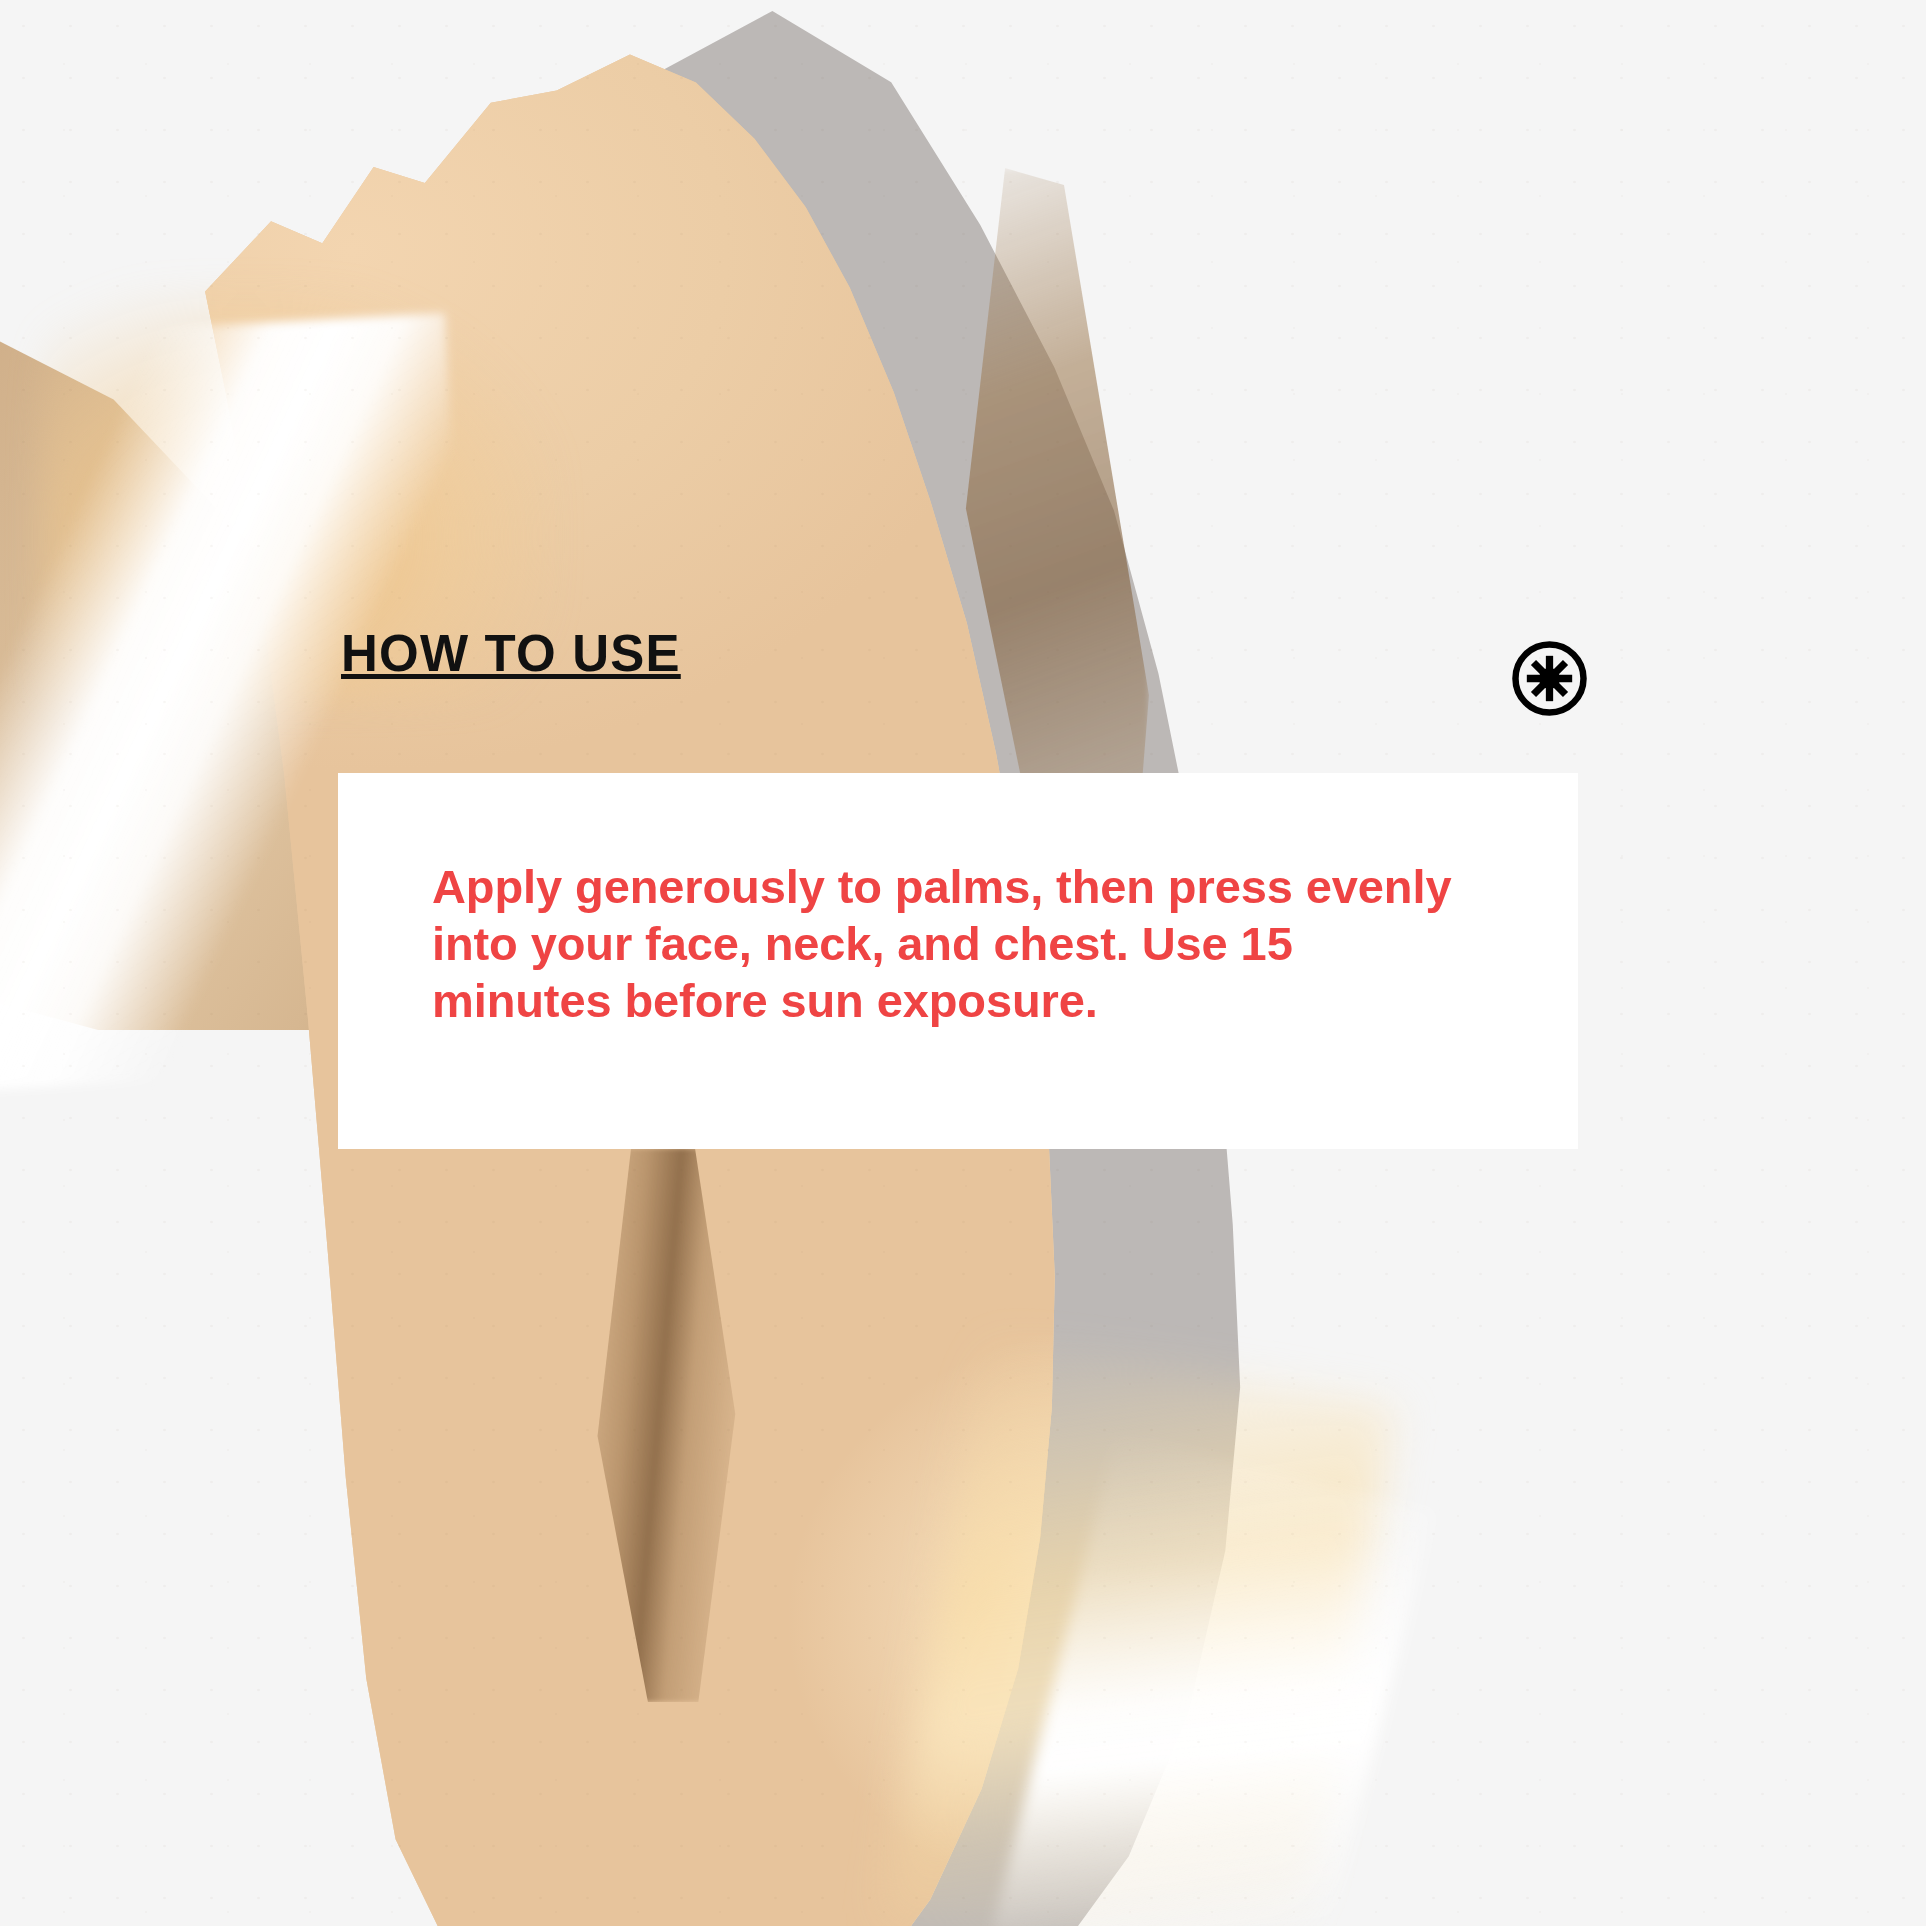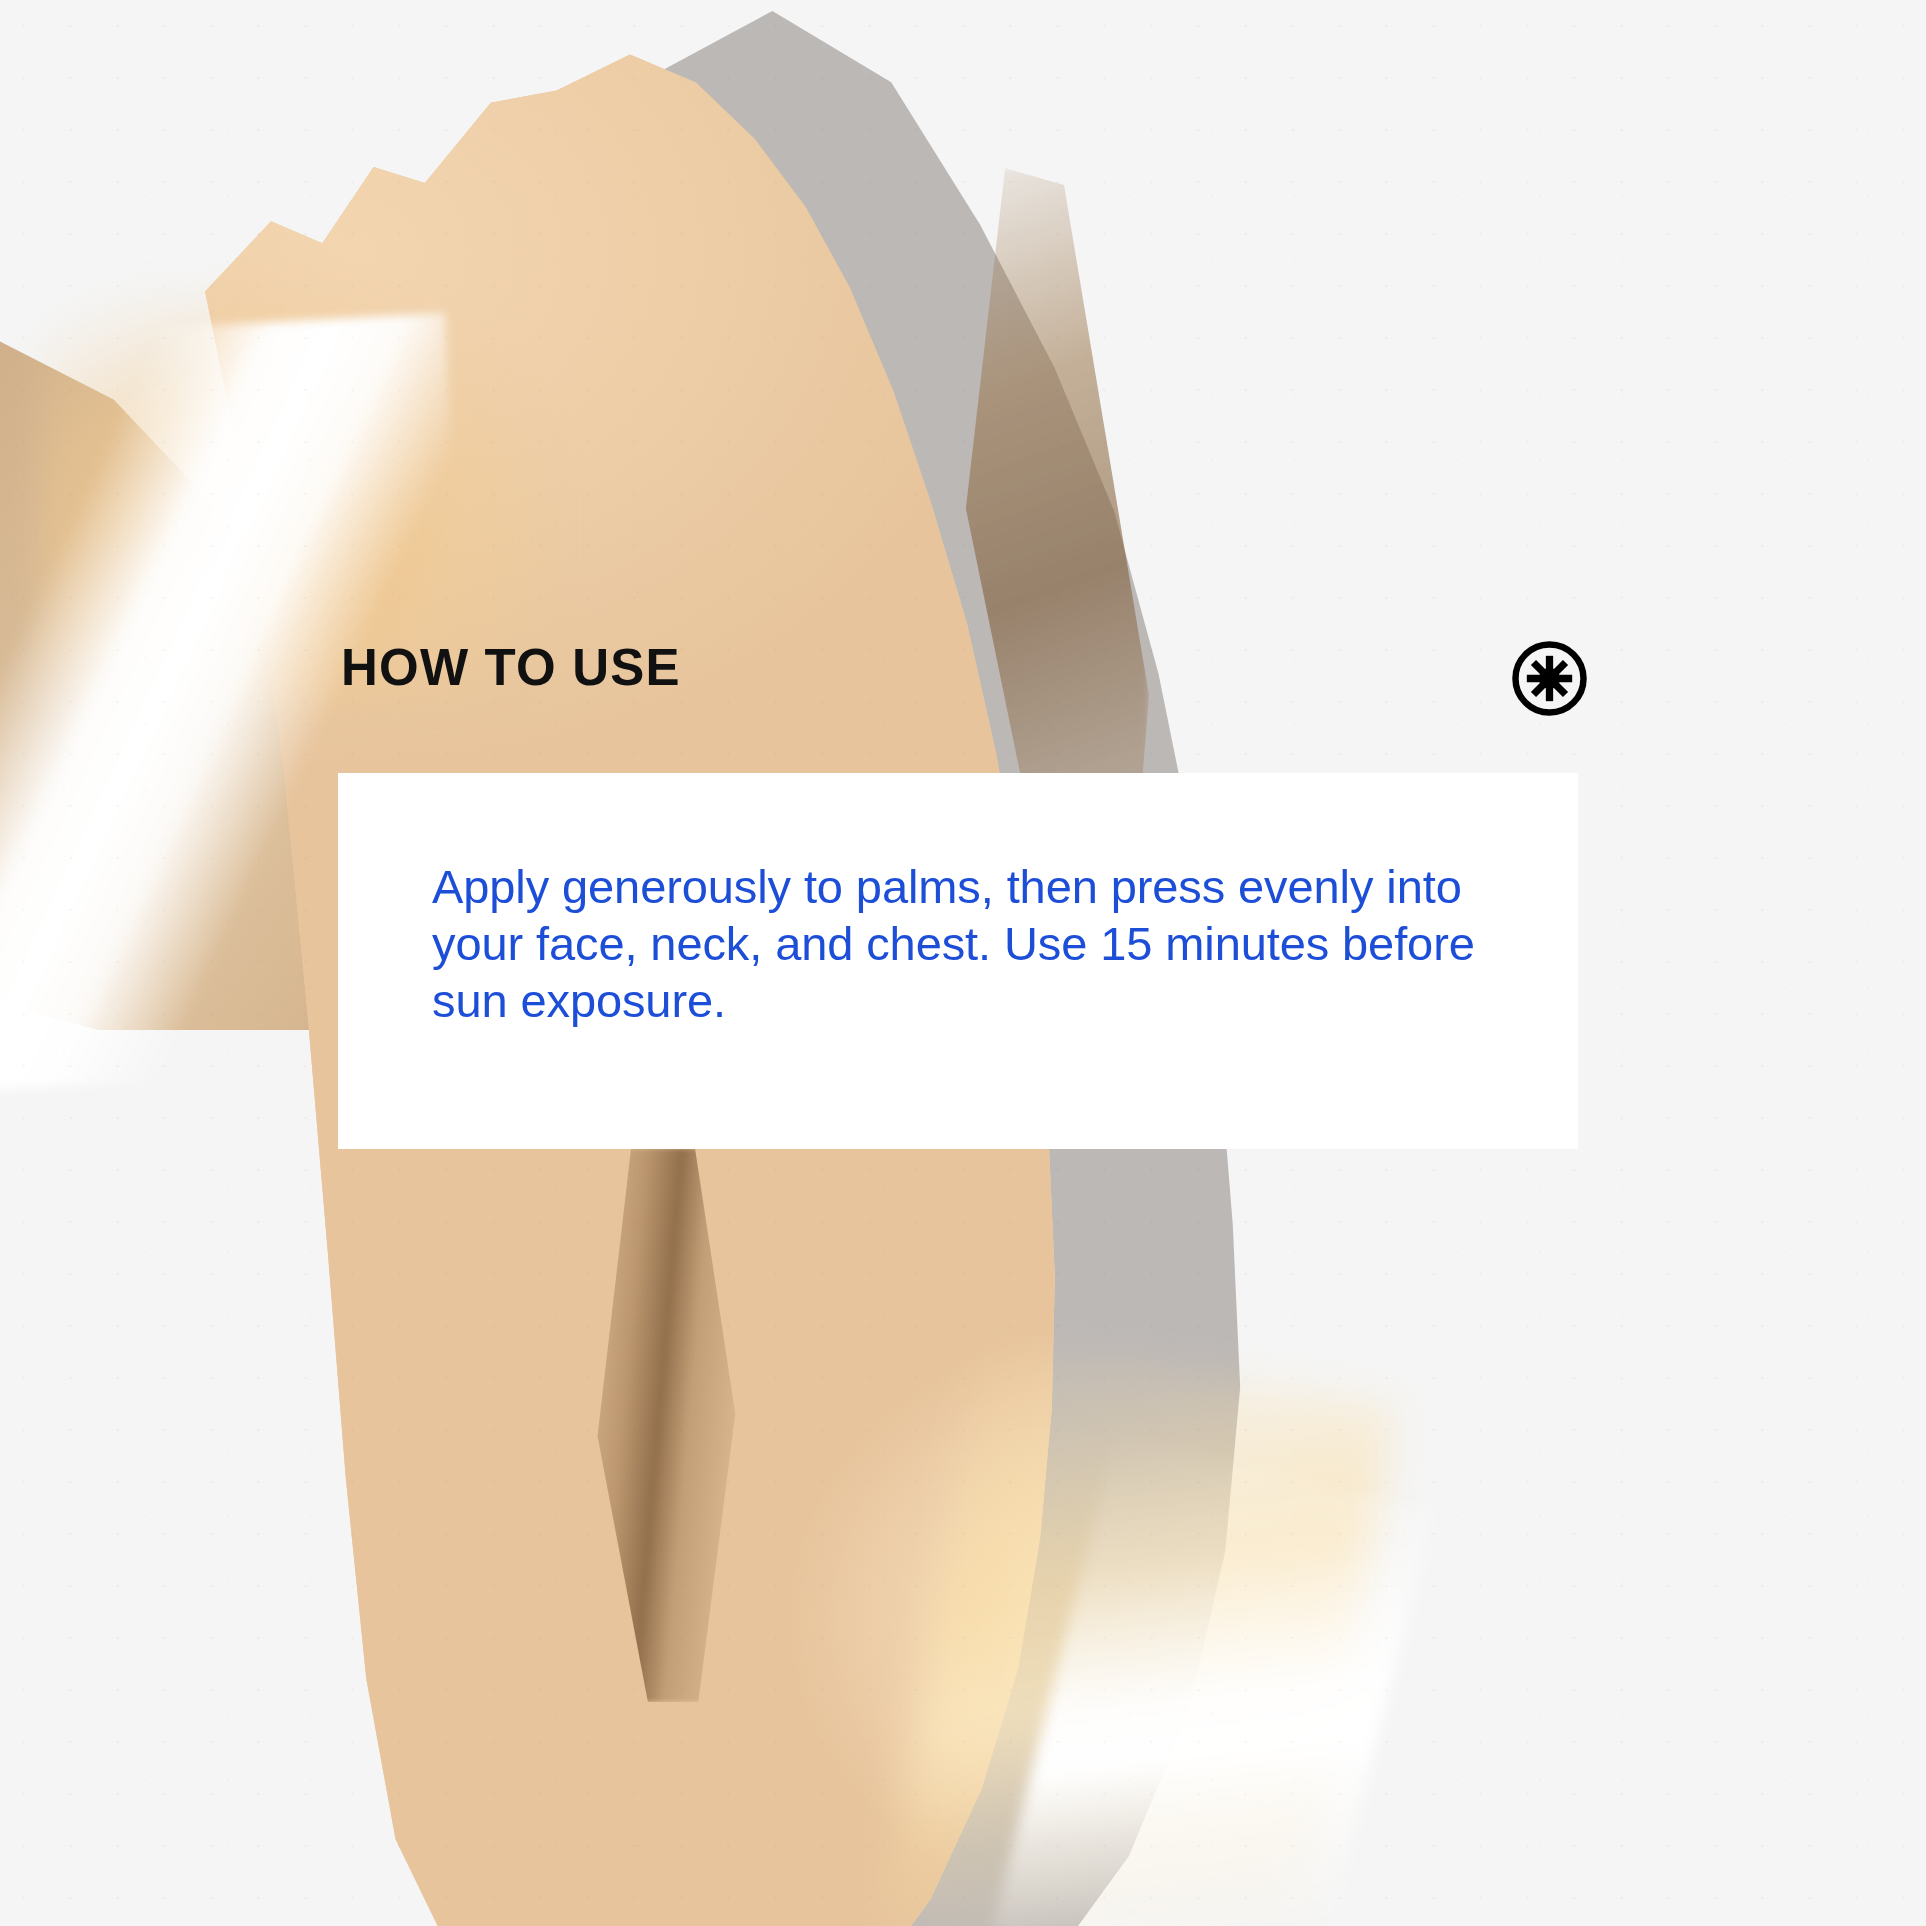--- a/index.html
+++ b/index.html
@@ -245,27 +245,28 @@
       radial-gradient(rgba(120,90,60,0.30) 1px, transparent 1.4px);
     background-size: 47px 52px, 82px 66px;
     background-position: 0 0, 23px 31px;
     pointer-events: none;
   }
 
   
   .heading {
     position: absolute;
     left: 341px;
-    top: 642px;
+    top: 628px;
     font-size: 51px;
     font-weight: 700;
     letter-spacing: 1.2px;
     color: #111111;
     line-height: 1;
     white-space: nowrap;
+    text-decoration: underline;
   }
 
   
   .badge-icon {
     position: absolute;
     left: 1509px;
     top: 638px;
     width: 81px;
     height: 81px;
     display: block;
@@ -279,23 +280,23 @@
     width: 1240px;
     height: 376px;
     background: #ffffff;
   }
   .info-card-text {
     position: absolute;
     left: 94px;
     top: 85px;
     width: 1049px;
     font-size: 47px;
-    font-weight: 400;
+    font-weight: 700;
     line-height: 57px;
-    color: #1d4ed8;
+    color: #ef4444;
     letter-spacing: -0.1px;
     white-space: pre-line;
   }
 </style>
 </head>
 <body>
 
 <div id="poster">
 
   <div class="swatch-stage">

